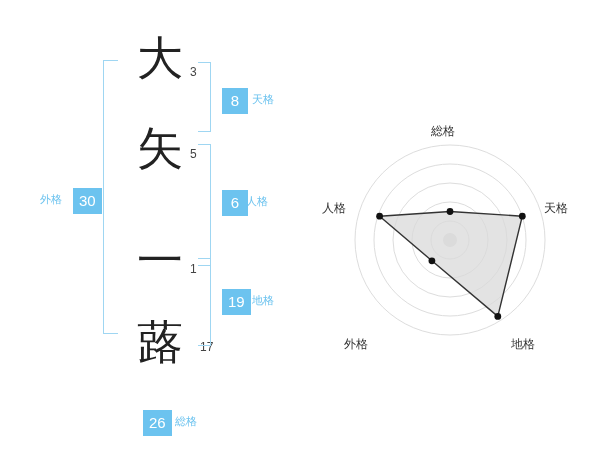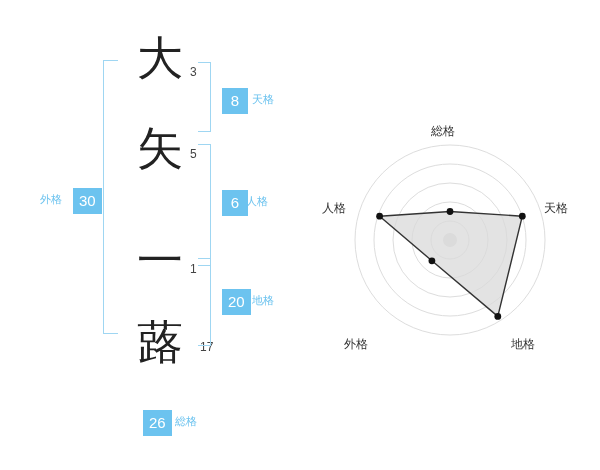--- a/index.html
+++ b/index.html
@@ -98,21 +98,21 @@
 
   <div class="bracket br-left" style="left:198px; top:62px; width:12px; height:68px;"></div>
   <div class="badge" style="left:222px; top:88px;">8</div>
   <div class="badge-label" style="left:252px; top:94px;">天格</div>
 
   <div class="bracket br-left" style="left:198px; top:144px; width:12px; height:120px;"></div>
   <div class="badge" style="left:222px; top:190px;">6</div>
   <div class="badge-label" style="left:246px; top:196px;">人格</div>
 
   <div class="bracket br-left" style="left:198px; top:258px; width:12px; height:86px;"></div>
-  <div class="badge" style="left:222px; top:289px;">20</div>
+  <div class="badge" style="left:222px; top:289px;">19</div>
   <div class="badge-label" style="left:252px; top:295px;">地格</div>
 
   <div class="badge" style="left:143px; top:410px;">26</div>
   <div class="badge-label" style="left:175px; top:416px;">総格</div>
 
   <div style="position:absolute; left:320px; top:120px; width:260px; height:250px;">
     <svg width="260" height="250" viewBox="0 0 260 250">
 
       <g>
         <circle cx="130" cy="120" r="95" fill="none" stroke="#dddddd" stroke-width="1"></circle>

